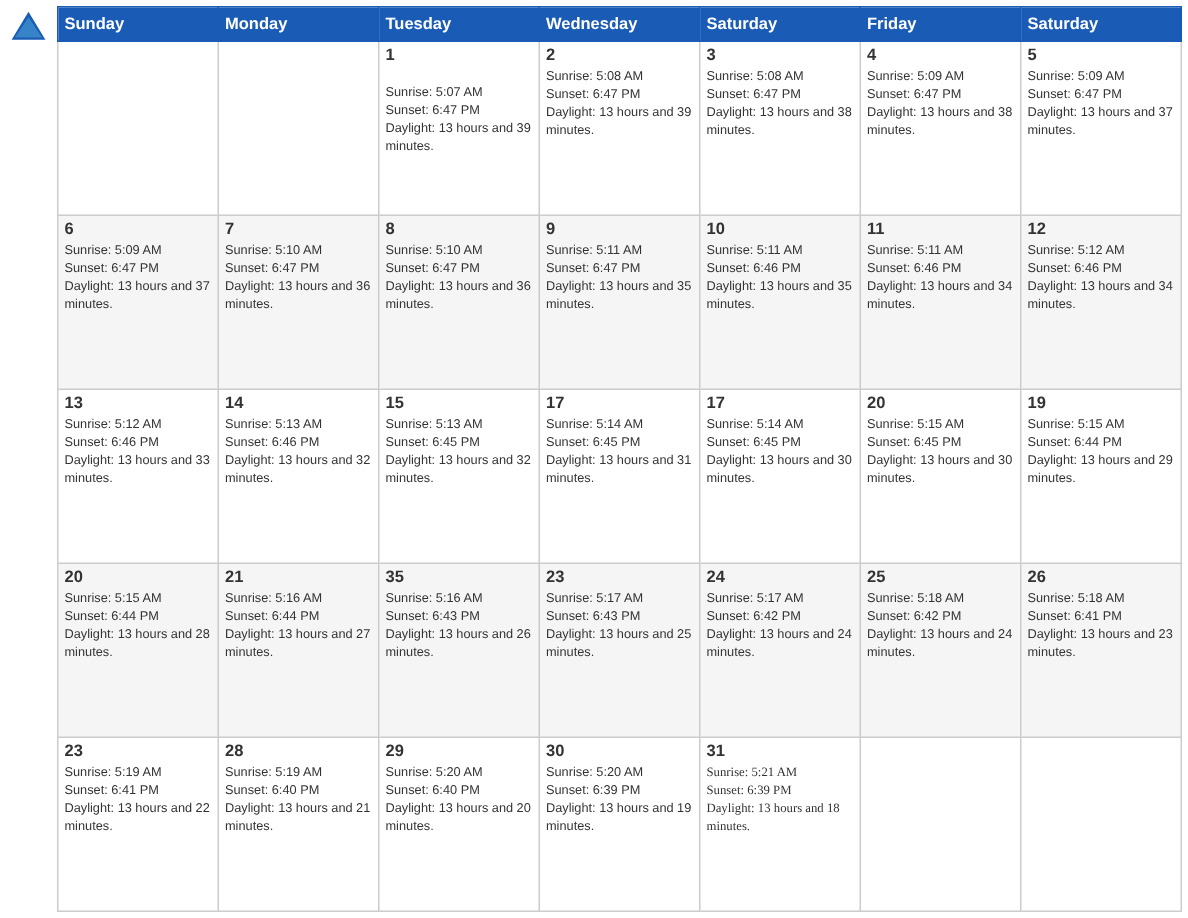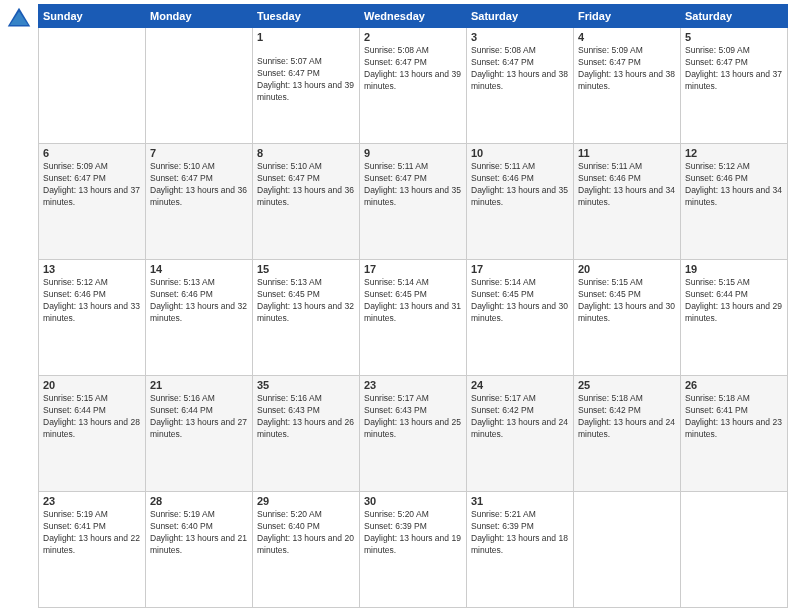--- a/index.html
+++ b/index.html
@@ -324,21 +324,21 @@
 Daylight: 13 hours and 20 minutes.</div>
           </td>
           <td>
             <span class="day-num">30</span>
             <div class="day-info" style="white-space: pre-line;">Sunrise: 5:20 AM
 Sunset: 6:39 PM
 Daylight: 13 hours and 19 minutes.</div>
           </td>
           <td>
             <span class="day-num">31</span>
-            <div class="day-info" style="white-space: pre-line;">Sunrise: 5:21 AM
+            <div class="day-info" style="white-space: pre-line; font-family: Liberation Serif, serif;">Sunrise: 5:21 AM
 Sunset: 6:39 PM
 Daylight: 13 hours and 18 minutes.</div>
           </td>
           <td class="empty"></td>
           <td class="empty"></td>
         </tr>
       </tbody>
   </table>
 </div>
 

